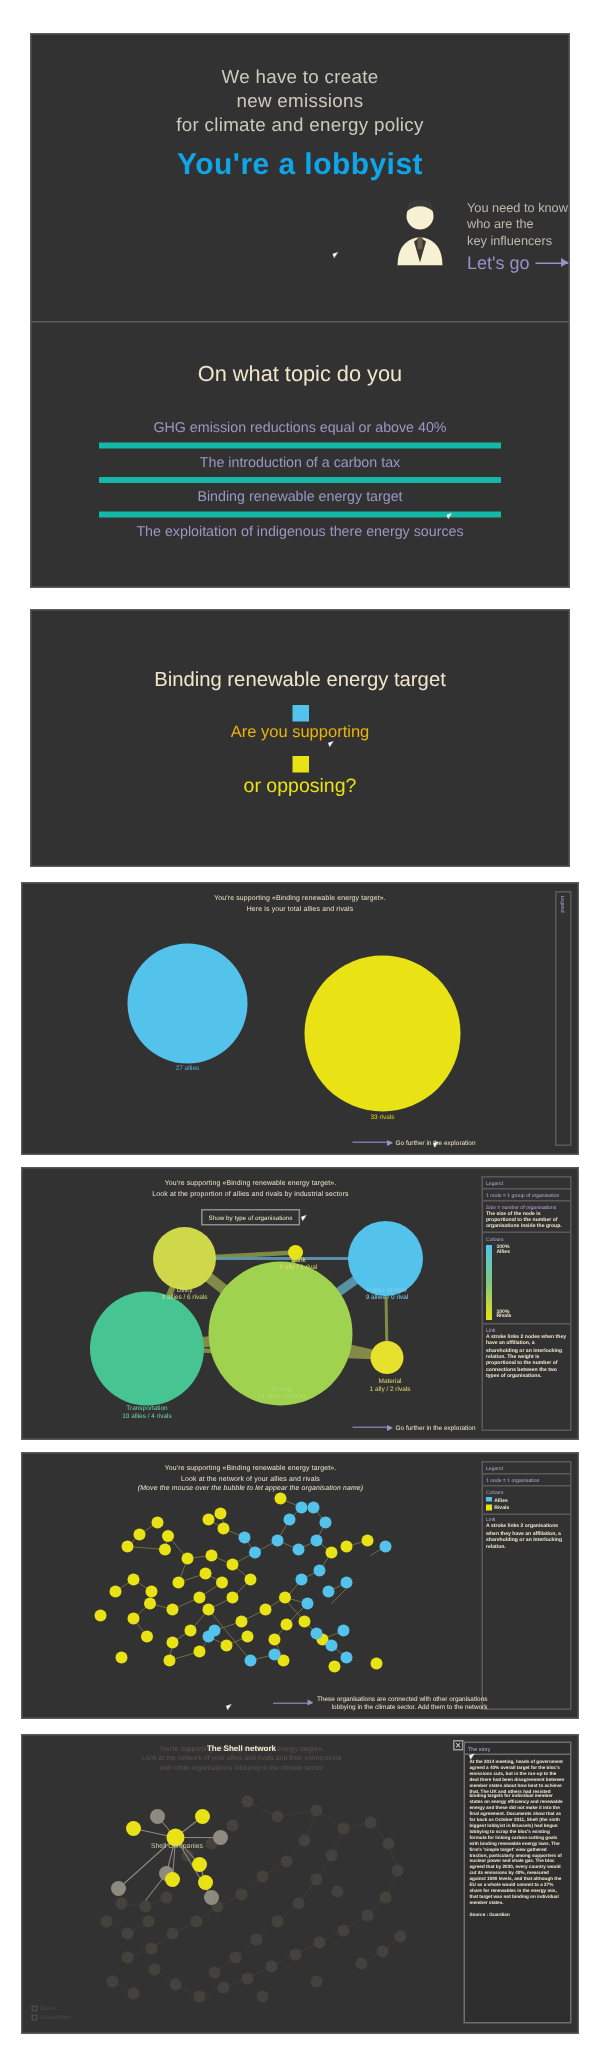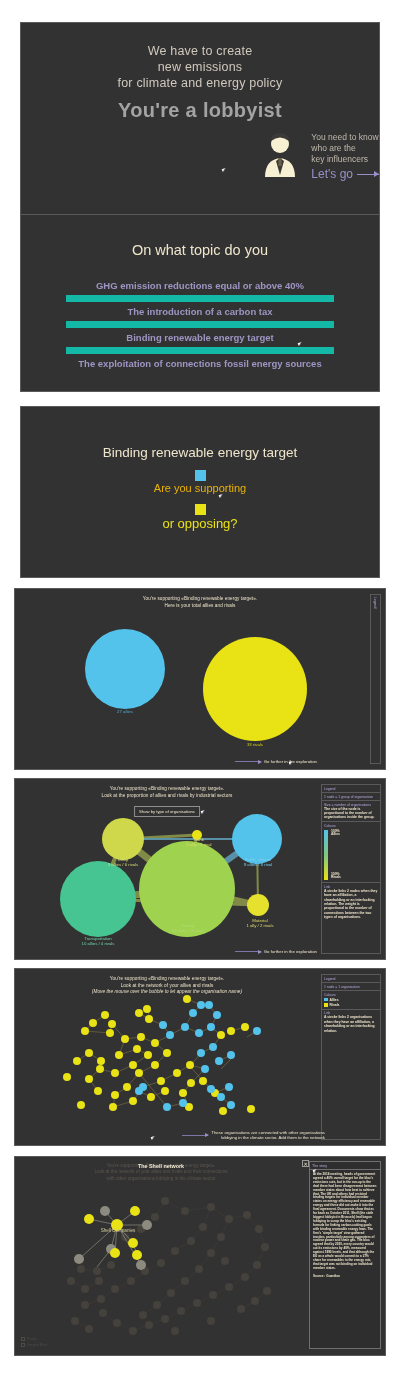--- a/index.html
+++ b/index.html
@@ -21,33 +21,33 @@
   .p2 { top:214px; height:178px; }
   .p3 { top:406px; height:172px; }
   .p4 { top:588px; height:182px; left:14px; width:372px; }
   .p5 { top:778px; height:182px; left:14px; width:372px; }
   .p6 { top:968px; height:178px; left:14px; width:372px; }
   .p7 { top:1156px;height:200px; left:14px; width:372px; }
 
   
   .p1-wrap { padding-top:20px; text-align:center; }
   .p1-lead { color:#cfc9bd; font-size:12.5px; line-height:16px; letter-spacing:.2px; }
-  .p1-title { color:#a3a3a3; font-size:20px; font-weight:bold; margin-top:8px; letter-spacing:.3px;}
+  .p1-title { color:#0ea5e9; font-size:20px; font-weight:bold; margin-top:8px; letter-spacing:.3px;}
   .p1-row { display:flex; justify-content:flex-end; align-items:flex-end; gap:8px; margin-top:9px; }
   .p1-sub { color:#bfb9ad; font-size:8.5px; line-height:11px; text-align:left; }
   .p1-go { color:#9a90c9; font-size:12px; margin-top:2px; display:flex; align-items:center; gap:4px;}
   .arrow-line { display:inline-block; width:22px; height:1px; background:#9a90c9; position:relative; }
   .arrow-line:after{content:""; position:absolute; right:0; top:-2.5px; border-left:5px solid #9a90c9;
      border-top:3px solid transparent; border-bottom:3px solid transparent;}
 
   
   .p2-wrap { padding-top:26px; text-align:center; }
   .p2-title { color:#efe6cc; font-size:14.5px; line-height:19px; }
-  .p2-list { margin:16px auto 0; width:268px;font-weight:bold; }
-  .p2-item { color:#9e95c4; font-size:9.5px; padding:4px 0; border-top:7px solid #14b8a6; position:relative;}
+  .p2-list { margin:16px auto 0; width:268px; }
+  .p2-item { color:#9e95c4; font-size:9.5px; padding:4px 0; border-top:4px solid #14b8a6; position:relative;}
   .p2-item:first-child { border-top:none; }
 
   
   .p3-wrap { padding-top:38px; text-align:center; }
   .p3-title { color:#efe6cc; font-size:13.5px; }
   .sw { width:11px; height:11px; margin:10px auto 1px; }
   .sw.blue { background:#53c3ec; }
   .sw.yel  { background:#e9e215; }
   .p3-sup { color:#eab308; font-size:11px; }
   .p3-opp { color:#e9e215; font-size:13px; }
@@ -140,21 +140,21 @@
   <div class="cursor" style="left:201px; top:145px;"></div>
 </div>
 
 <div class="panel p2">
   <div class="p2-wrap">
     <div class="p2-title">On what topic do you</div>
     <div class="p2-list">
       <div class="p2-item">GHG emission reductions equal or above 40%</div>
       <div class="p2-item">The introduction of a carbon tax</div>
       <div class="p2-item">Binding renewable energy target</div>
-      <div class="p2-item">The exploitation of connections fossil energy sources</div>
+      <div class="p2-item">The exploitation of indigenous there energy sources</div>
     </div>
   </div>
   <div class="cursor" style="left:277px; top:127px;"></div>
 </div>
 
 <div class="panel p3">
   <div class="p3-wrap">
     <div class="p3-title">Binding renewable energy target</div>
     <div class="sw blue"></div>
     <div class="p3-sup">Are you supporting</div>

